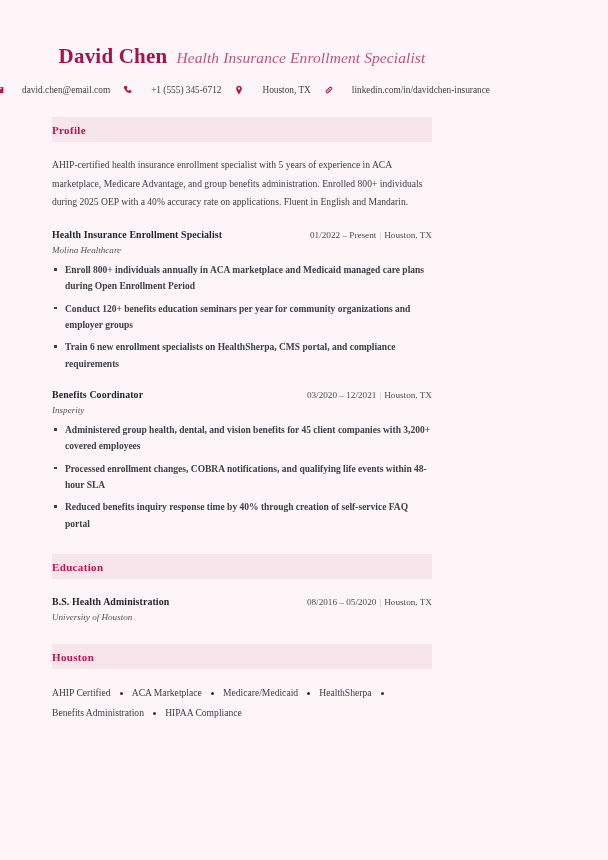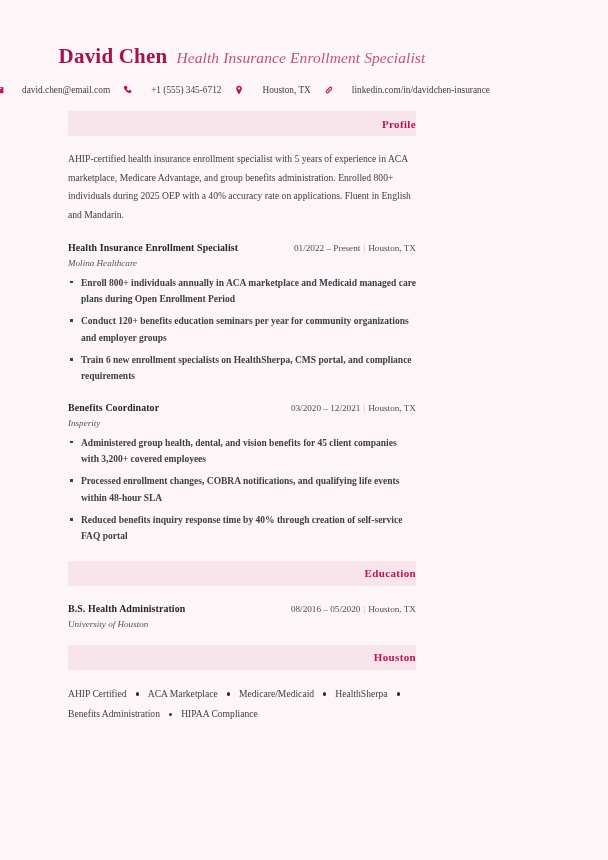--- a/index.html
+++ b/index.html
@@ -11,21 +11,21 @@
     height: 860px;
     background: #fdf5f7;
     font-family: "Liberation Serif", "DejaVu Serif", serif;
     color: #3d4049;
     overflow: hidden;
   }
   .page {
     width: 484px;
     height: 860px;
     box-sizing: border-box;
-    padding: 0 68px;
+    padding: 0 52px;
     position: relative;
   }
 
   
   .header {
     padding-top: 44px;
     text-align: center;
   }
   .name-line {
     display: flex;
@@ -74,26 +74,26 @@
   }
   .contact-item .ico svg {
     display: block;
     width: 10px;
     height: 10px;
     fill: #bd1254;
   }
 
   
   .section-bar {
-    margin-top: 16px;
+    margin-top: 22px;
     background: #f8e5ec;
     height: 25px;
     display: flex;
     align-items: center;
-    justify-content: flex-end;
+    justify-content: flex-start;
   }
   .section-bar .title {
     font-size: 11px;
     font-weight: bold;
     color: #bd1254;
     letter-spacing: 0.35px;
   }
 
   
   .profile-text {

